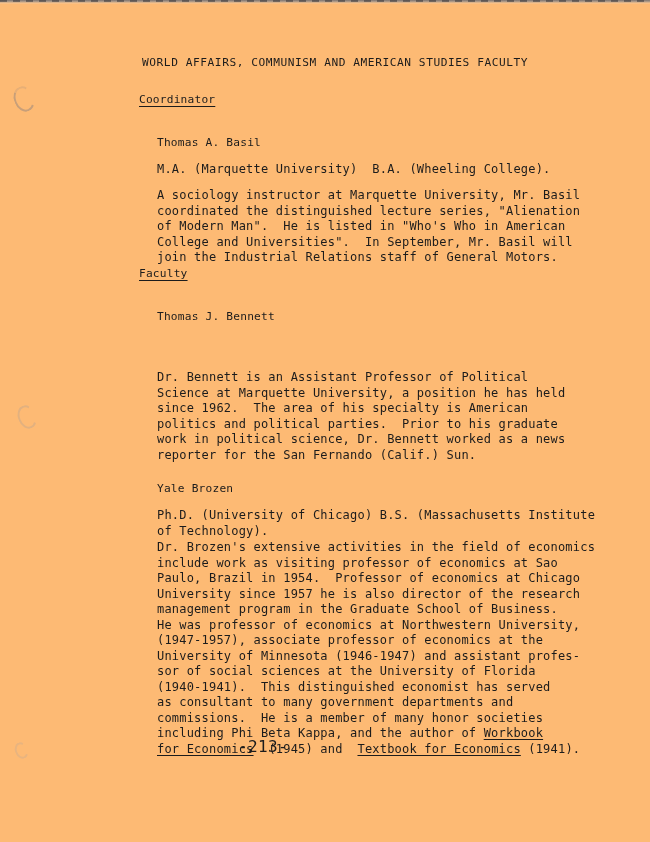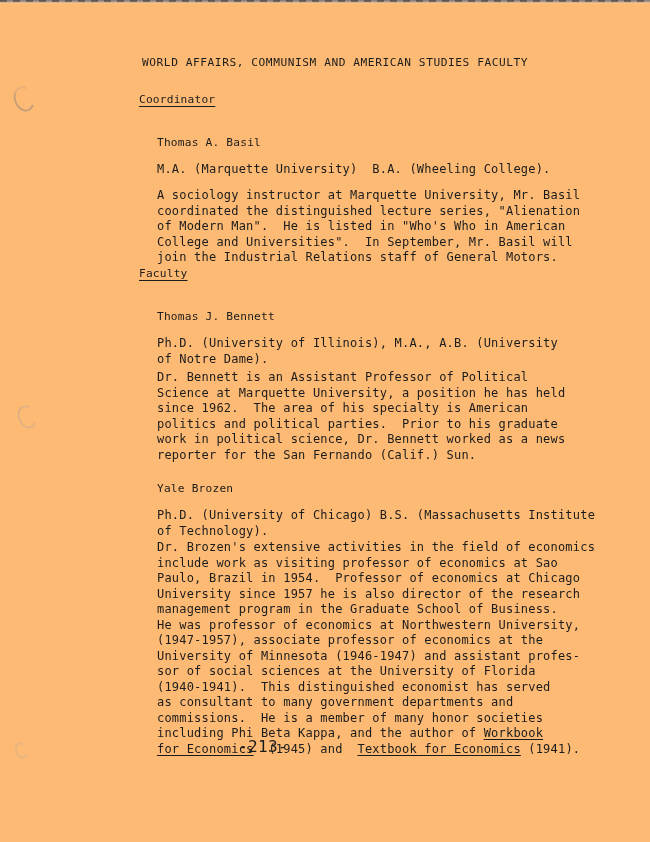--- a/index.html
+++ b/index.html
@@ -122,22 +122,20 @@
   <div class="block" style="top:188px;">A sociology instructor at Marquette University, Mr. Basil
 coordinated the distinguished lecture series, "Alienation
 of Modern Man".  He is listed in "Who's Who in American
 College and Universities".  In September, Mr. Basil will
 join the Industrial Relations staff of General Motors.</div>
 
   <div class="section-heading" style="top:267px;">Faculty</div>
 
   <div class="person-name" style="top:310px;">Thomas J. Bennett</div>
 
-  <div class="block" style="top:336px;">Ph.D. (University of Illinois), M.A., A.B. (University
-of Notre Dame).</div>
 
   <div class="block" style="top:370px;">Dr. Bennett is an Assistant Professor of Political
 Science at Marquette University, a position he has held
 since 1962.  The area of his specialty is American
 politics and political parties.  Prior to his graduate
 work in political science, Dr. Bennett worked as a news
 reporter for the San Fernando (Calif.) Sun.</div>
 
   <div class="person-name" style="top:482px;">Yale Brozen</div>
 

